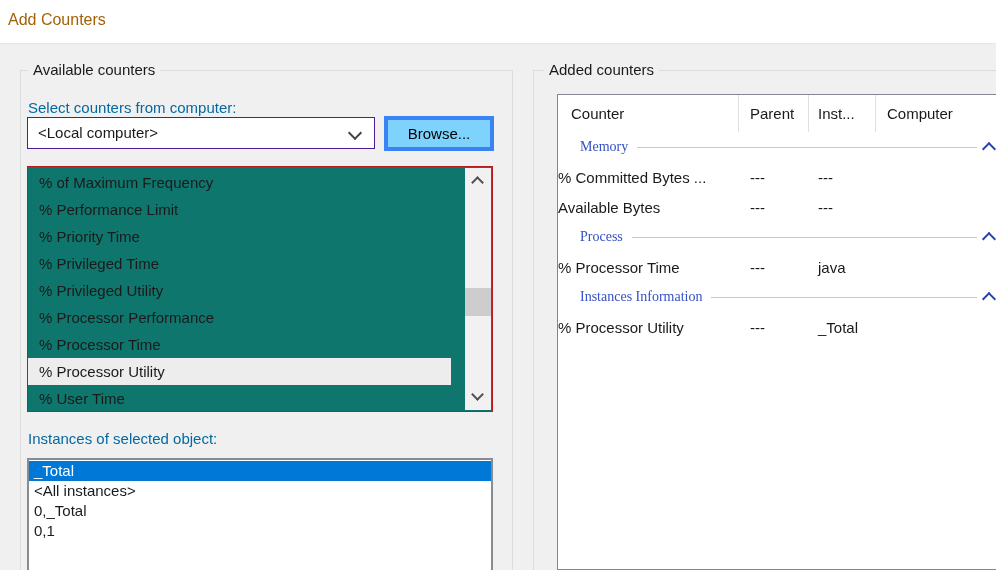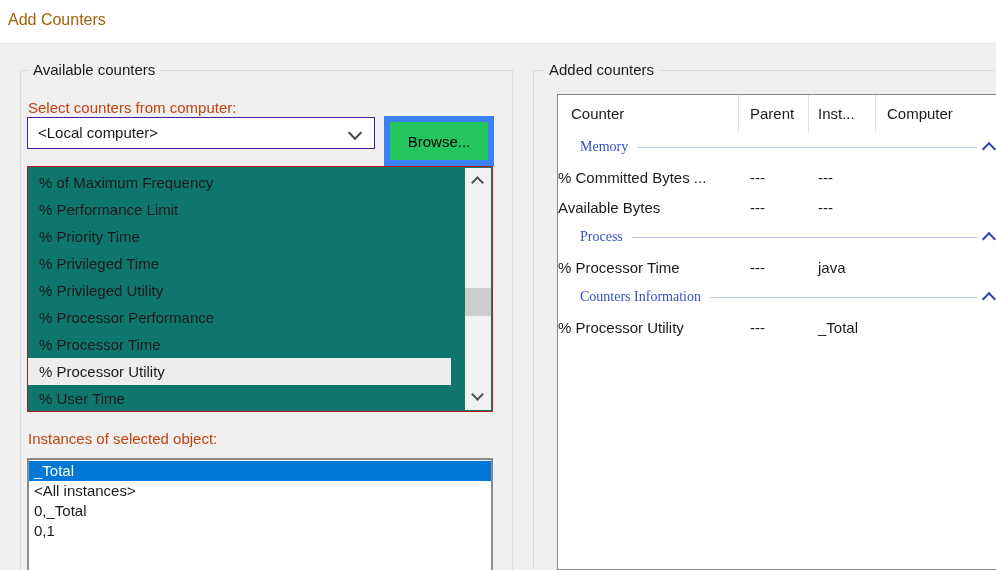--- a/index.html
+++ b/index.html
@@ -10,31 +10,31 @@
   .body-bg{position:absolute;left:0;top:43px;width:996px;height:527px;background:#f0f0f0;border-top:1px solid #e6e6e6;}
 
   
   .group{position:absolute;border:1px solid #dcdcdc;background:transparent;}
   .g-avail{left:20px;top:70px;width:491px;height:560px;}
   .g-added{left:533px;top:70px;width:470px;height:560px;}
   .group-label{position:absolute;top:-10px;font-size:15px;color:#1a1a1a;background:#f0f0f0;padding:0 5px;white-space:nowrap;}
   .g-avail .group-label{left:7px;}
   .g-added .group-label{left:10px;}
 
-  .lbl{position:absolute;font-size:15px;color:#c2410c;white-space:nowrap;}
+  .lbl{position:absolute;font-size:15px;color:#0369a1;white-space:nowrap;}
   .lbl-select{left:28px;top:99px;}
   .lbl-inst{left:28px;top:430px;}
 
   
   .combo{position:absolute;left:27px;top:117px;width:348px;height:32px;background:#fff;border:1px solid #4c1d95;box-sizing:border-box;}
   .combo-text{position:absolute;left:10px;top:6px;font-size:15px;white-space:nowrap;}
   .chev-down{position:absolute;right:14px;top:10px;width:8px;height:8px;border-right:2px solid #444;border-bottom:2px solid #444;transform:rotate(45deg);}
 
   
-  .btn{position:absolute;left:384px;top:116px;width:110px;height:50px;background:#22c55e;border:6px solid #3b82f6;box-sizing:border-box;font-size:15px;color:#000;display:flex;align-items:center;justify-content:center;}
+  .btn{position:absolute;left:384px;top:116px;width:110px;height:35px;background:#7dd3fc;border:4px solid #3b82f6;box-sizing:border-box;font-size:15px;color:#000;display:flex;align-items:center;justify-content:center;}
 
   
   .clist{position:absolute;left:27px;top:166px;width:466px;height:246px;background:#0f766e;border:1px solid #b91c1c;box-sizing:border-box;}
   .citem{position:relative;height:27px;line-height:27px;padding-left:11px;font-size:15px;white-space:nowrap;width:423px;box-sizing:border-box;}
   .citem.hl{background:#ededed;}
   .clist-inner{position:absolute;left:0;top:2px;right:28px;}
 
   
   .sbar{position:absolute;top:1px;right:1px;bottom:1px;width:26px;background:#f1f1f1;}
   .sb-btn{position:absolute;left:0;width:26px;height:26px;background:#f1f1f1;}
@@ -154,21 +154,21 @@
       <span class="gline"></span>
       <span class="gchev"></span>
     </div>
     <div class="trow">
       <span class="td td1">% Processor Time</span>
       <span class="td td2">---</span>
       <span class="td td3">java</span>
     </div>
 
     <div class="grow">
-      <span class="gname">Counters Information</span>
+      <span class="gname">Instances Information</span>
       <span class="gline"></span>
       <span class="gchev"></span>
     </div>
     <div class="trow">
       <span class="td td1">% Processor Utility</span>
       <span class="td td2">---</span>
       <span class="td td3">_Total</span>
     </div>
   </div>
 </div>

